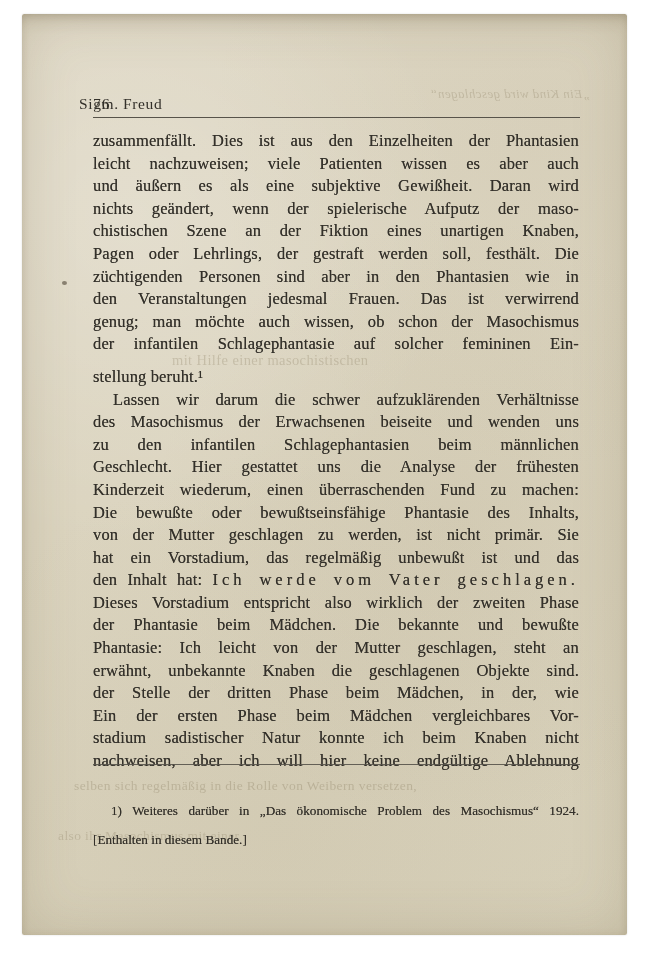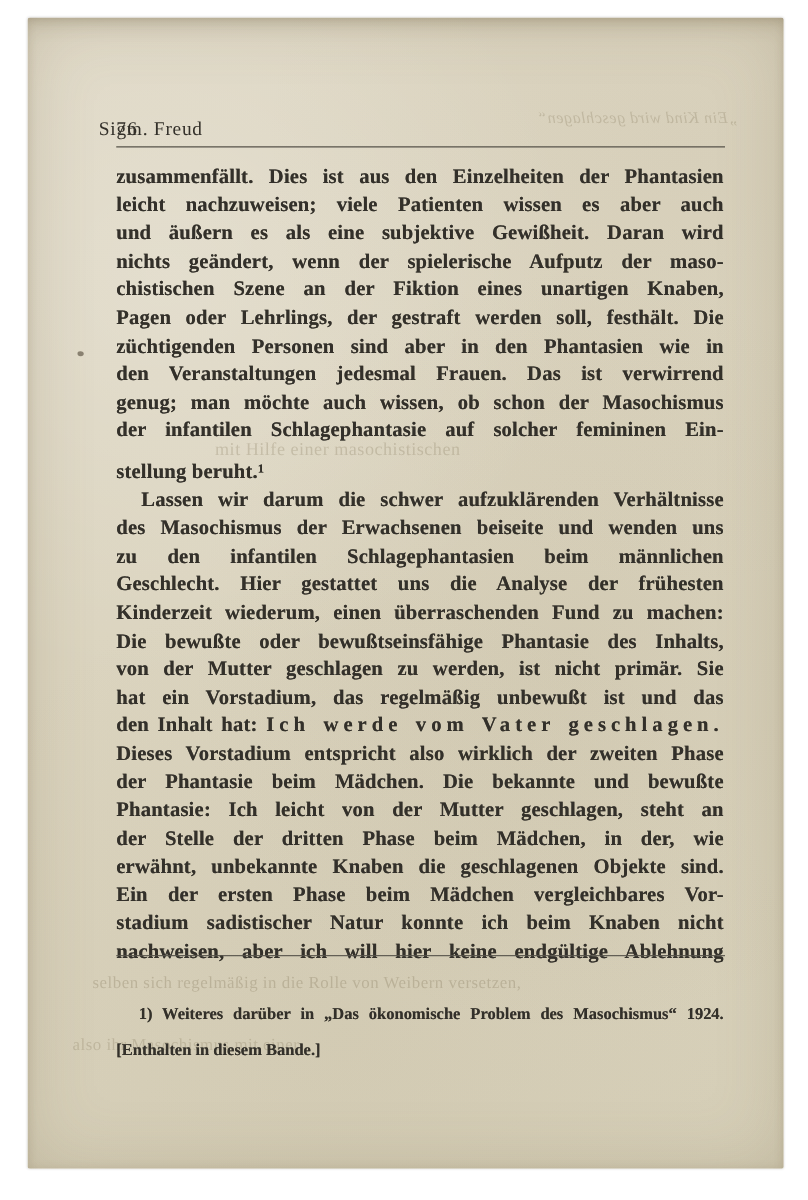--- a/index.html
+++ b/index.html
@@ -37,21 +37,21 @@
     background:var(--rule,#57534a);
   }
   .body-text{
     position:absolute;left:71px;top:116px;width:486px;
     color:var(--ink,#33302a);font-size:16.5px;
     text-shadow:0 0 .35px rgba(51,48,42,.75);
     letter-spacing:.15px;
   }
   .line{
     height:22.6px;line-height:22.6px;overflow:hidden;
-    text-align:justify;text-align-last:justify;white-space:normal;font-weight:bold;
+    text-align:justify;text-align-last:justify;white-space:normal;
   }
   .line.nj{text-align-last:left;margin-top:10px;}
   .line.ind{text-indent:20px;}
   .spaced{letter-spacing:4px;}
   .foot-rule{
     position:absolute;left:71px;top:750px;width:487px;height:1px;
     background:var(--rule,#57534a);opacity:.9;
   }
   .footnote{
     position:absolute;left:71px;top:756px;width:486px;
@@ -110,22 +110,22 @@
         <div class="line">zu den infantilen Schlagephantasien beim männlichen</div>
         <div class="line">Geschlecht. Hier gestattet uns die Analyse der frühesten</div>
         <div class="line">Kinderzeit wiederum, einen überraschenden Fund zu machen:</div>
         <div class="line">Die bewußte oder bewußtseinsfähige Phantasie des Inhalts,</div>
         <div class="line">von der Mutter geschlagen zu werden, ist nicht primär. Sie</div>
         <div class="line">hat ein Vorstadium, das regelmäßig unbewußt ist und das</div>
         <div class="line"><span>den Inhalt hat: </span><span class="spaced">Ich werde vom Vater geschlagen.</span></div>
         <div class="line">Dieses Vorstadium entspricht also wirklich der zweiten Phase</div>
         <div class="line">der Phantasie beim Mädchen. Die bekannte und bewußte</div>
         <div class="line">Phantasie: Ich leicht von der Mutter geschlagen, steht an</div>
+        <div class="line">erwähnt, unbekannte Knaben die geschlagenen Objekte sind.</div>
         <div class="line">der Stelle der dritten Phase beim Mädchen, in der, wie</div>
-        <div class="line">erwähnt, unbekannte Knaben die geschlagenen Objekte sind.</div>
         <div class="line">Ein der ersten Phase beim Mädchen vergleichbares Vor-</div>
         <div class="line">stadium sadistischer Natur konnte ich beim Knaben nicht</div>
         <div class="line">nachweisen, aber ich will hier keine endgültige Ablehnung</div>
       </div>
     </div>
 
   <div class="foot-rule"></div>
   <div class="footnote">
       <div class="line ind">1) Weiteres darüber in „Das ökonomische Problem des Masochismus“ 1924.</div>
       <div class="line nj">[Enthalten in diesem Bande.]</div>

